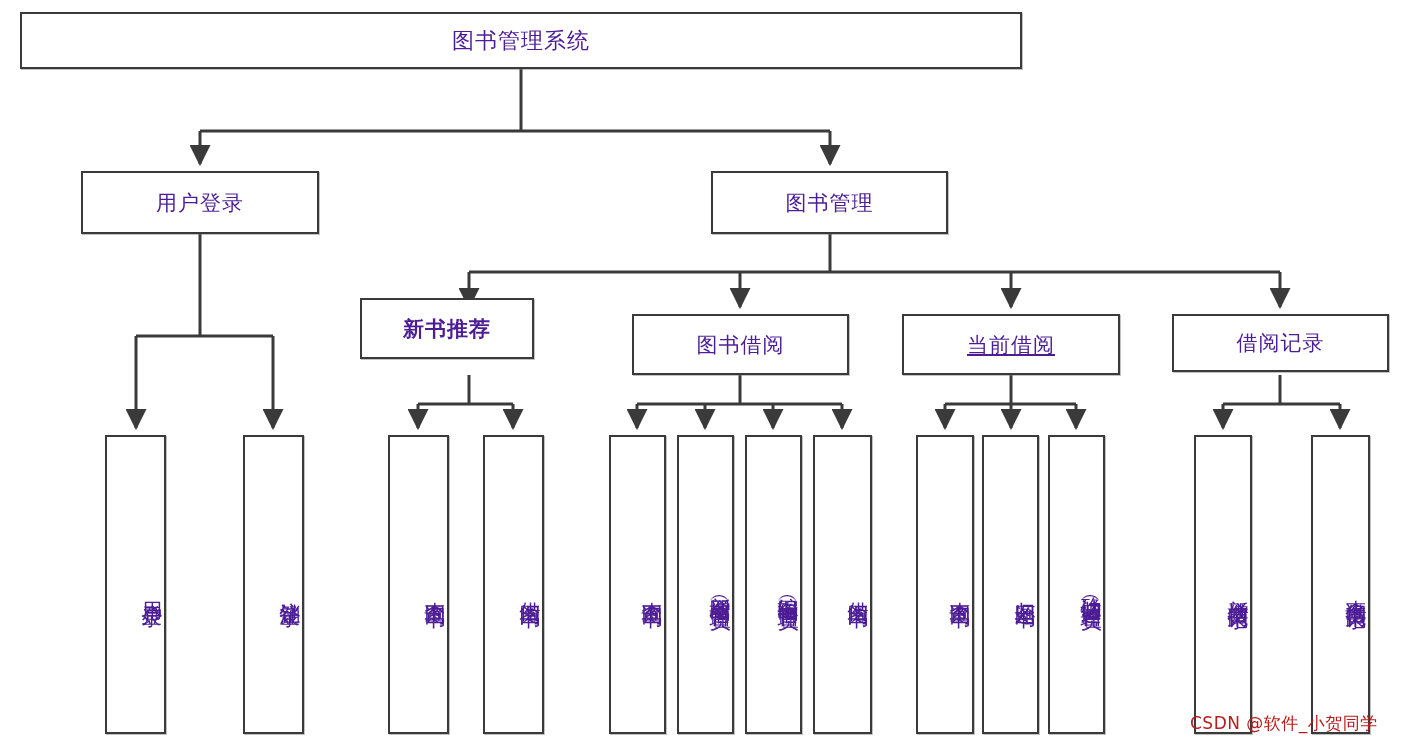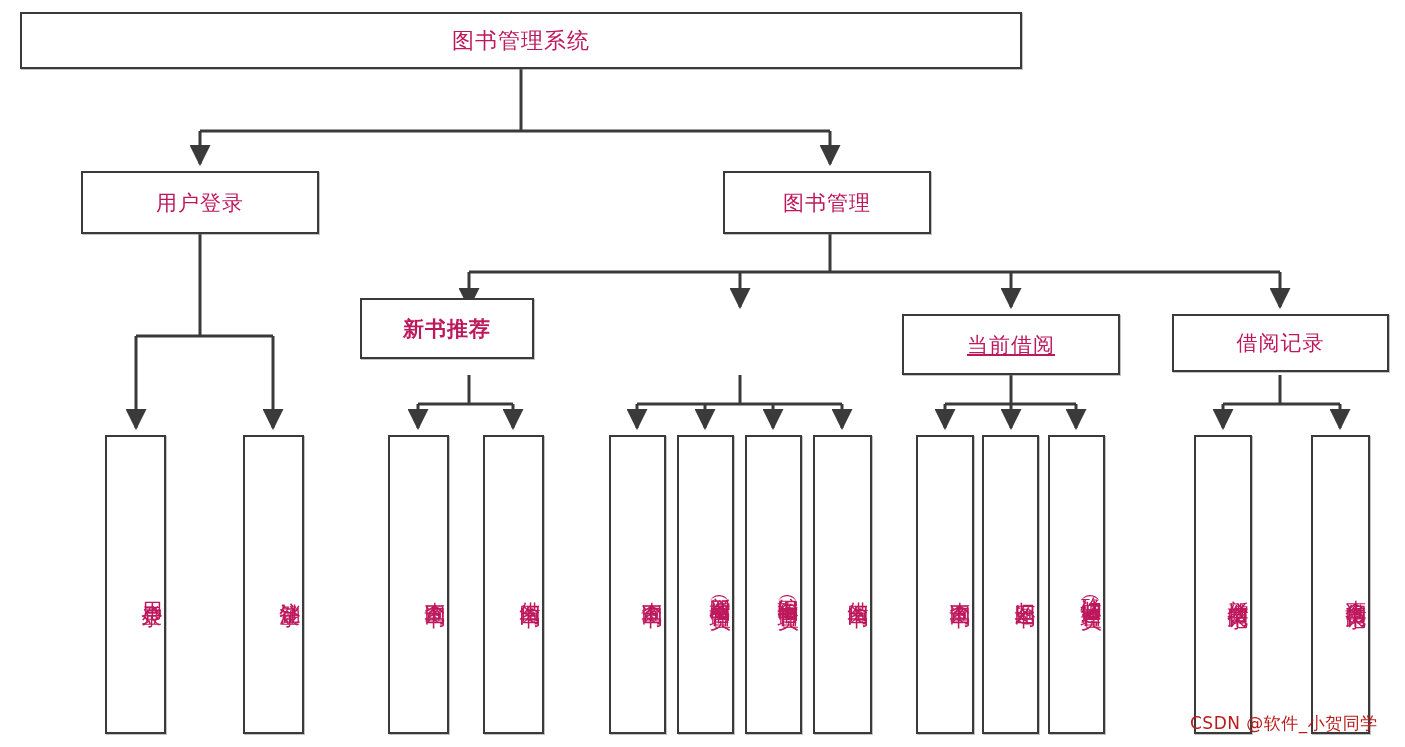--- a/index.html
+++ b/index.html
@@ -18,21 +18,21 @@
     overflow: hidden;
   }
   .node {
     position: absolute;
     box-sizing: border-box;
     border: 2px solid #3a3a3a;
     background: #ffffff;
     display: flex;
     align-items: center;
     justify-content: center;
-    color: #be185d;
+    color: #4c1d95;
     box-shadow: 1px 1px 0 rgba(120,120,120,0.45);
   }
   .node.horizontal {
     font-size: 21px;
     letter-spacing: 1px;
     white-space: nowrap;
   }
   .node.root {
     font-size: 22px;
   }
@@ -123,26 +123,29 @@
     </g>
   </svg>
 
   <div class="node horizontal root" style="left:20px; top:12px; width:1002px; height:57px;">
     <span>图书管理系统</span>
   </div>
 
   <div class="node horizontal" style="left:81px; top:171px; width:238px; height:63px;">
     <span>用户登录</span>
   </div>
-  <div class="node horizontal" style="left:711px; top:171px; width:208px; height:63px;margin-left:12px;">
+  <div class="node horizontal" style="left:711px; top:171px; width:237px; height:63px;">
     <span>图书管理</span>
   </div>
 
   <div class="node horizontal" style="left:360px; top:298px; width:174px; height:61px;font-weight:bold;">
     <span>新书推荐</span>
+  </div>
+  <div class="node horizontal" style="left:632px; top:314px; width:217px; height:61px;">
+    <span>图书借阅</span>
   </div>
   <div class="node horizontal" style="left:902px; top:314px; width:218px; height:61px;text-decoration:underline;">
     <span>当前借阅</span>
   </div>
   <div class="node horizontal" style="left:1172px; top:314px; width:217px; height:58px;">
     <span>借阅记录</span>
   </div>
 
   <div class="node vertical" style="left:105px; top:435px; width:61px; height:299px;">
     <span>用户登录</span>

